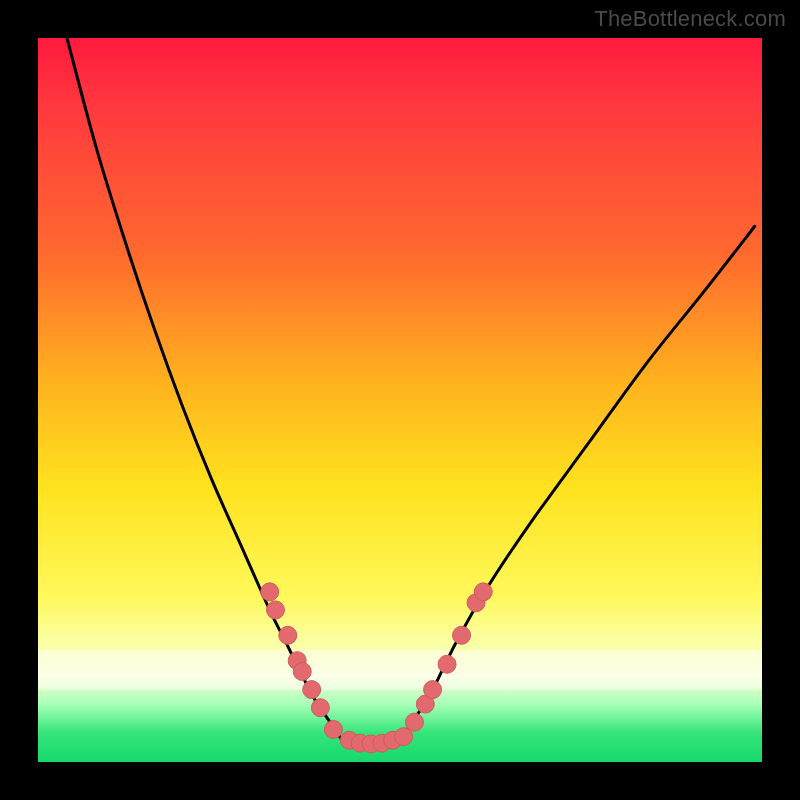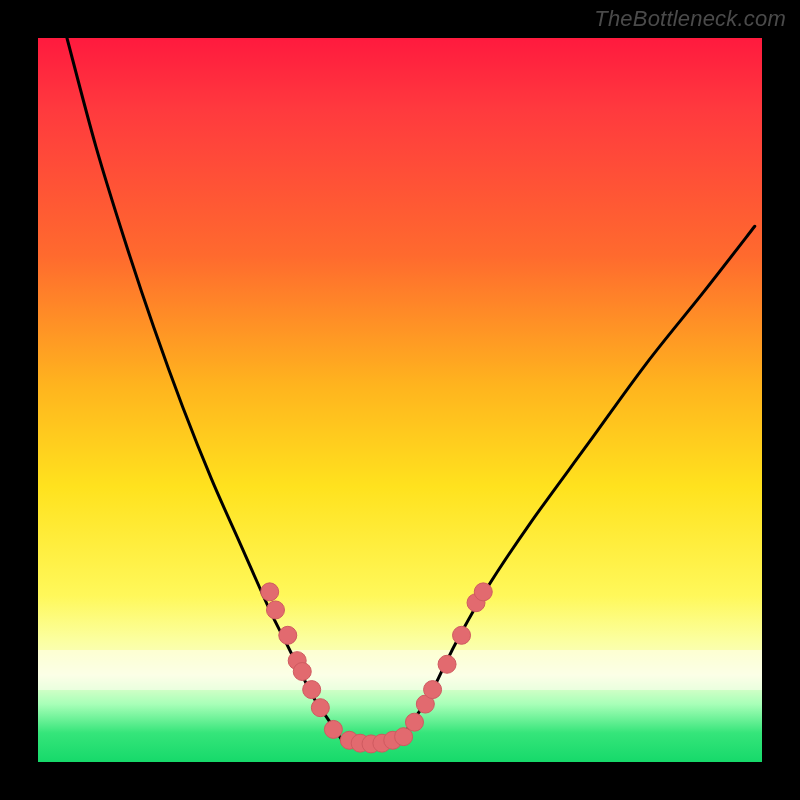--- a/index.html
+++ b/index.html
@@ -11,21 +11,20 @@
     overflow: hidden;
     font-family: Arial, Helvetica, sans-serif;
   }
   .frame {
     position: absolute;
     left: 0;
     top: 0;
     width: 800px;
     height: 791px;
     background: #000;
-    font-style: italic;
   }
   .plot-area {
     position: absolute;
     left: 38px;
     top: 38px;
     width: 724px;
     height: 724px;
     
     background: linear-gradient(
       to bottom,

